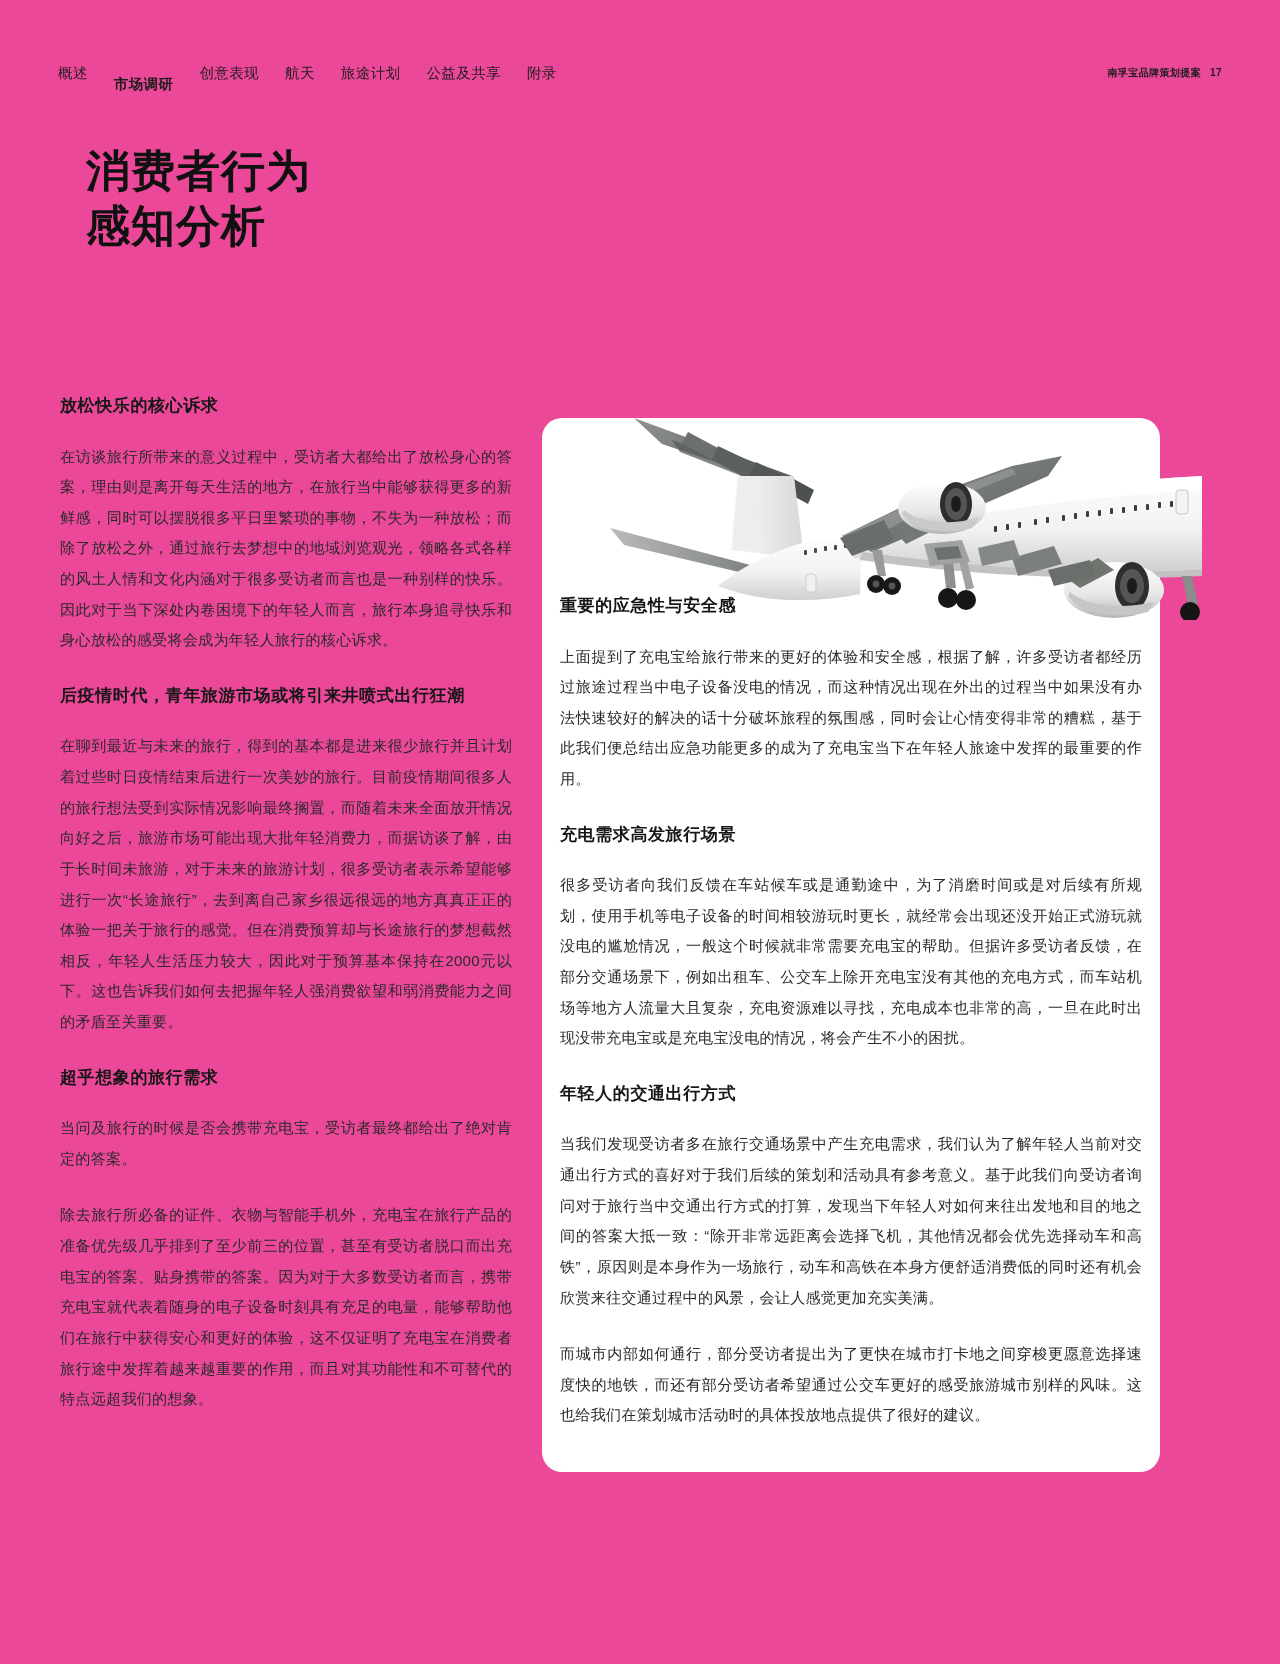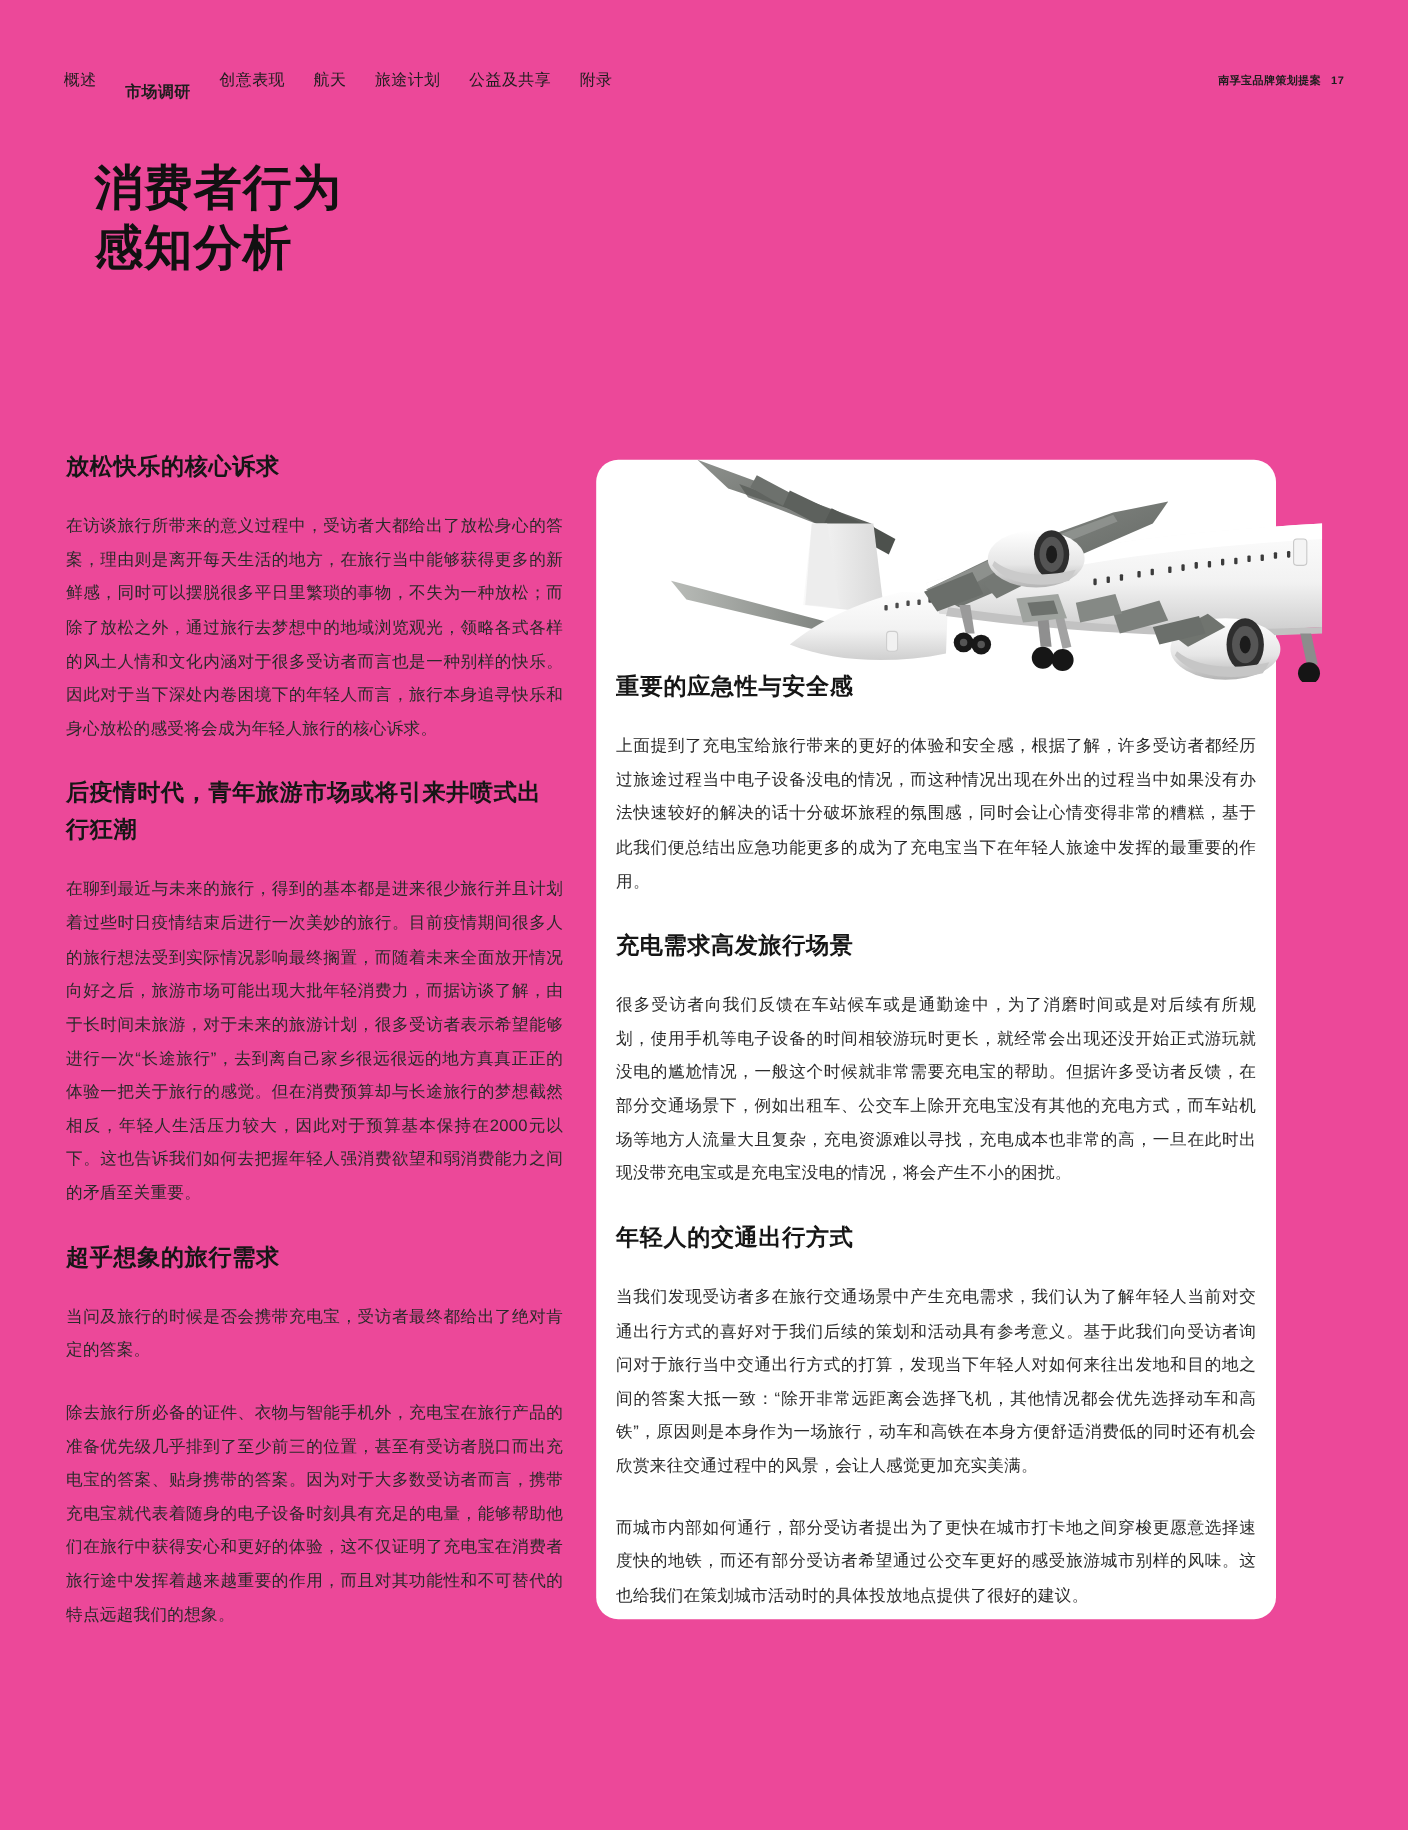--- a/index.html
+++ b/index.html
@@ -80,26 +80,26 @@
 
   .col-right {
     position: absolute;
     top: 592px;
     left: 560px;
     width: 582px;
     z-index: 3;
   }
 
   h2.sec-head {
-    font-size: 21px;
+    font-size: 17px;
     font-weight: 700;
     color: #161616;
     line-height: 1.62;
     letter-spacing: 0.6px;
-    margin: 16px 0 22px 0;
+    margin: 0 0 22px 0;
   }
 
   p.body {
     font-size: 15.1px;
     line-height: 2.03;
     color: #2a2a2a;
     letter-spacing: 0.25px;
     text-align: justify;
     text-justify: inter-character;
     margin: 0 0 26px 0;

